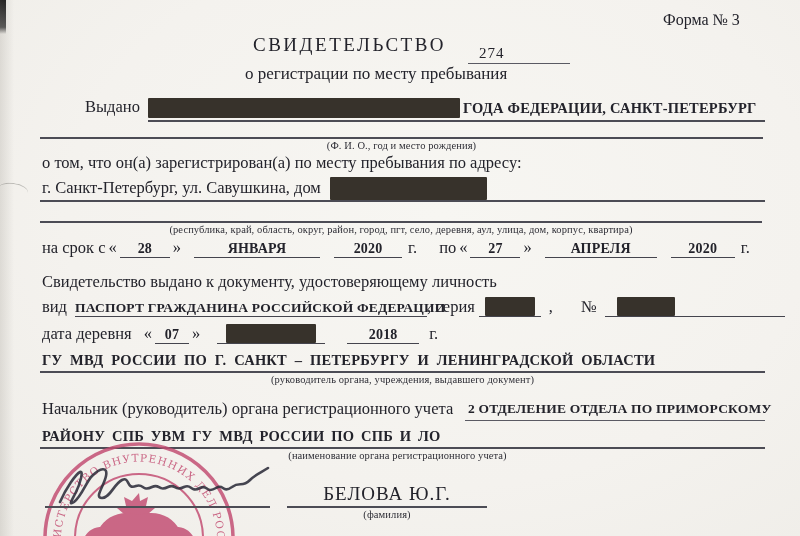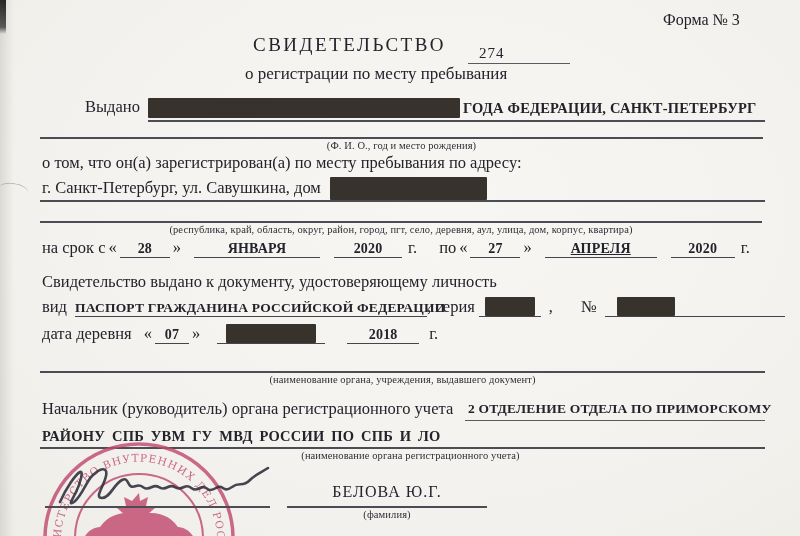--- a/index.html
+++ b/index.html
@@ -78,21 +78,21 @@
     <span class="q">«</span>
     <span class="cell filled" style="width:50px;">28</span>
     <span class="q">»</span>
     <span class="cell filled" style="width:126px;margin-left:10px;">ЯНВАРЯ</span>
     <span class="cell filled" style="width:68px;margin-left:14px;">2020</span>
     <span style="margin-left:6px;">г.</span>
     <span style="margin-left:22px;">по</span>
     <span class="q">«</span>
     <span class="cell filled" style="width:50px;">27</span>
     <span class="q">»</span>
-    <span class="cell filled" style="width:112px;margin-left:10px;text-decoration:underline;">АПРЕЛЯ</span>
+    <span class="cell filled" style="width:112px;margin-left:10px;">АПРЕЛЯ</span>
     <span class="cell filled" style="width:64px;margin-left:14px;">2020</span>
     <span style="margin-left:6px;">г.</span>
   </div>
 
   <div class="abs body-text" style="left:42px;top:272px;">Свидетельство выдано к документу, удостоверяющему личность</div>
 
   <div class="abs termrow" style="left:42px;top:296px;align-items:flex-end;">
     <span>вид</span>
     <span class="cell filled" style="width:352px;margin-left:8px;font-size:13.5px;">ПАСПОРТ ГРАЖДАНИНА РОССИЙСКОЙ ФЕДЕРАЦИИ</span>
     <span>, серия</span>
@@ -105,30 +105,31 @@
   <div class="abs termrow" style="left:42px;top:323px;">
     <span>дата деревня</span>
     <span class="q" style="margin-left:12px;">«</span>
     <span class="cell filled" style="width:34px;">07</span>
     <span class="q">»</span>
     <span class="cell" style="width:108px;margin-left:14px;"><span class="redaction inline" style="width:90px;height:19px;"></span></span>
     <span class="cell filled" style="width:72px;margin-left:22px;">2018</span>
     <span style="margin-left:10px;">г.</span>
   </div>
 
+  <div class="abs filled" style="left:42px;top:352px;font-size:14.5px;word-spacing:4px;">ГУ МВД РОССИИ ПО Г. САНКТ – ПЕТЕРБУРГУ И ЛЕНИНГРАДСКОЙ ОБЛАСТИ</div>
   <div class="rule" style="left:40px;top:371px;width:725px;"></div>
-  <div class="caption" style="left:40px;top:374px;width:725px;">(наименование органа, учреждения, выдавшего документ)</div>
+  <div class="caption" style="left:40px;top:374px;width:725px;">(руководитель органа, учреждения, выдавшего документ)</div>
 
   <div class="abs body-text" style="left:42px;top:399px;">Начальник (руководитель) органа регистрационного учета</div>
   <div class="abs filled" style="left:468px;top:401px;font-size:13.5px;">2 ОТДЕЛЕНИЕ ОТДЕЛА  ПО ПРИМОРСКОМУ</div>
   <div class="rule thin" style="left:465px;top:420px;width:300px;"></div>
 
   <div class="abs filled" style="left:42px;top:428px;font-size:14.5px;word-spacing:3px;">РАЙОНУ СПБ УВМ  ГУ  МВД РОССИИ  ПО СПБ  И  ЛО</div>
   <div class="rule" style="left:40px;top:447px;width:725px;"></div>
-  <div class="caption" style="left:48px;top:450px;width:725px;">(наименование органа регистрационного учета)</div>
+  <div class="caption" style="left:35px;top:450px;width:725px;">(наименование органа регистрационного учета)</div>
 
   <svg class="abs" style="left:36px;top:431px;opacity:.82;" width="206" height="206" viewBox="0 0 206 206">
     <g fill="none" stroke="#c24a70">
       <circle cx="103" cy="107" r="94" stroke-width="3.5"></circle>
       <circle cx="103" cy="107" r="64" stroke-width="2"></circle>
     </g>
     <defs>
       <path id="ringPath" d="M 34,145 A 78,78 0 1 1 172,145"></path>
       <path id="botPath" d="M 45,120 A 62,62 0 0 0 161,120"></path>
     </defs>
@@ -152,17 +153,17 @@
 
   <svg class="abs" style="left:56px;top:458px;" width="220" height="52" viewBox="0 0 220 52">
     <path d="M4 44 C10 30 20 16 24 14 C28 12 24 26 20 34 C16 42 12 48 18 44 C26 38 30 24 36 18
              C44 10 52 8 50 18 C48 28 38 40 46 40 C54 40 58 26 66 22 C74 18 70 32 80 28
              C88 25 86 34 96 29 C104 25 102 34 112 29 C120 25 118 34 128 29 C136 25 134 35 144 30
              C152 26 150 36 160 30 C168 25 166 36 176 29 C184 23 186 30 194 22 C200 16 206 14 212 10" fill="none" stroke="#2c2c3a" stroke-width="2.6" stroke-linecap="round" opacity=".88"></path>
   </svg>
 
   <div class="rule" style="left:45px;top:506px;width:225px;"></div>
 
-  <div class="abs" style="left:287px;top:483px;width:200px;text-align:center;font-size:16px;letter-spacing:1px;">БЕЛОВА  Ю.Г.</div>
+  <div class="abs" style="left:287px;top:483px;width:200px;text-align:center;font-size:19px;letter-spacing:1px;">БЕЛОВА  Ю.Г.</div>
   <div class="rule" style="left:287px;top:506px;width:200px;"></div>
   <div class="caption" style="left:287px;top:509px;width:200px;">(фамилия)</div>
 
 </div>
 
 </body></html>

